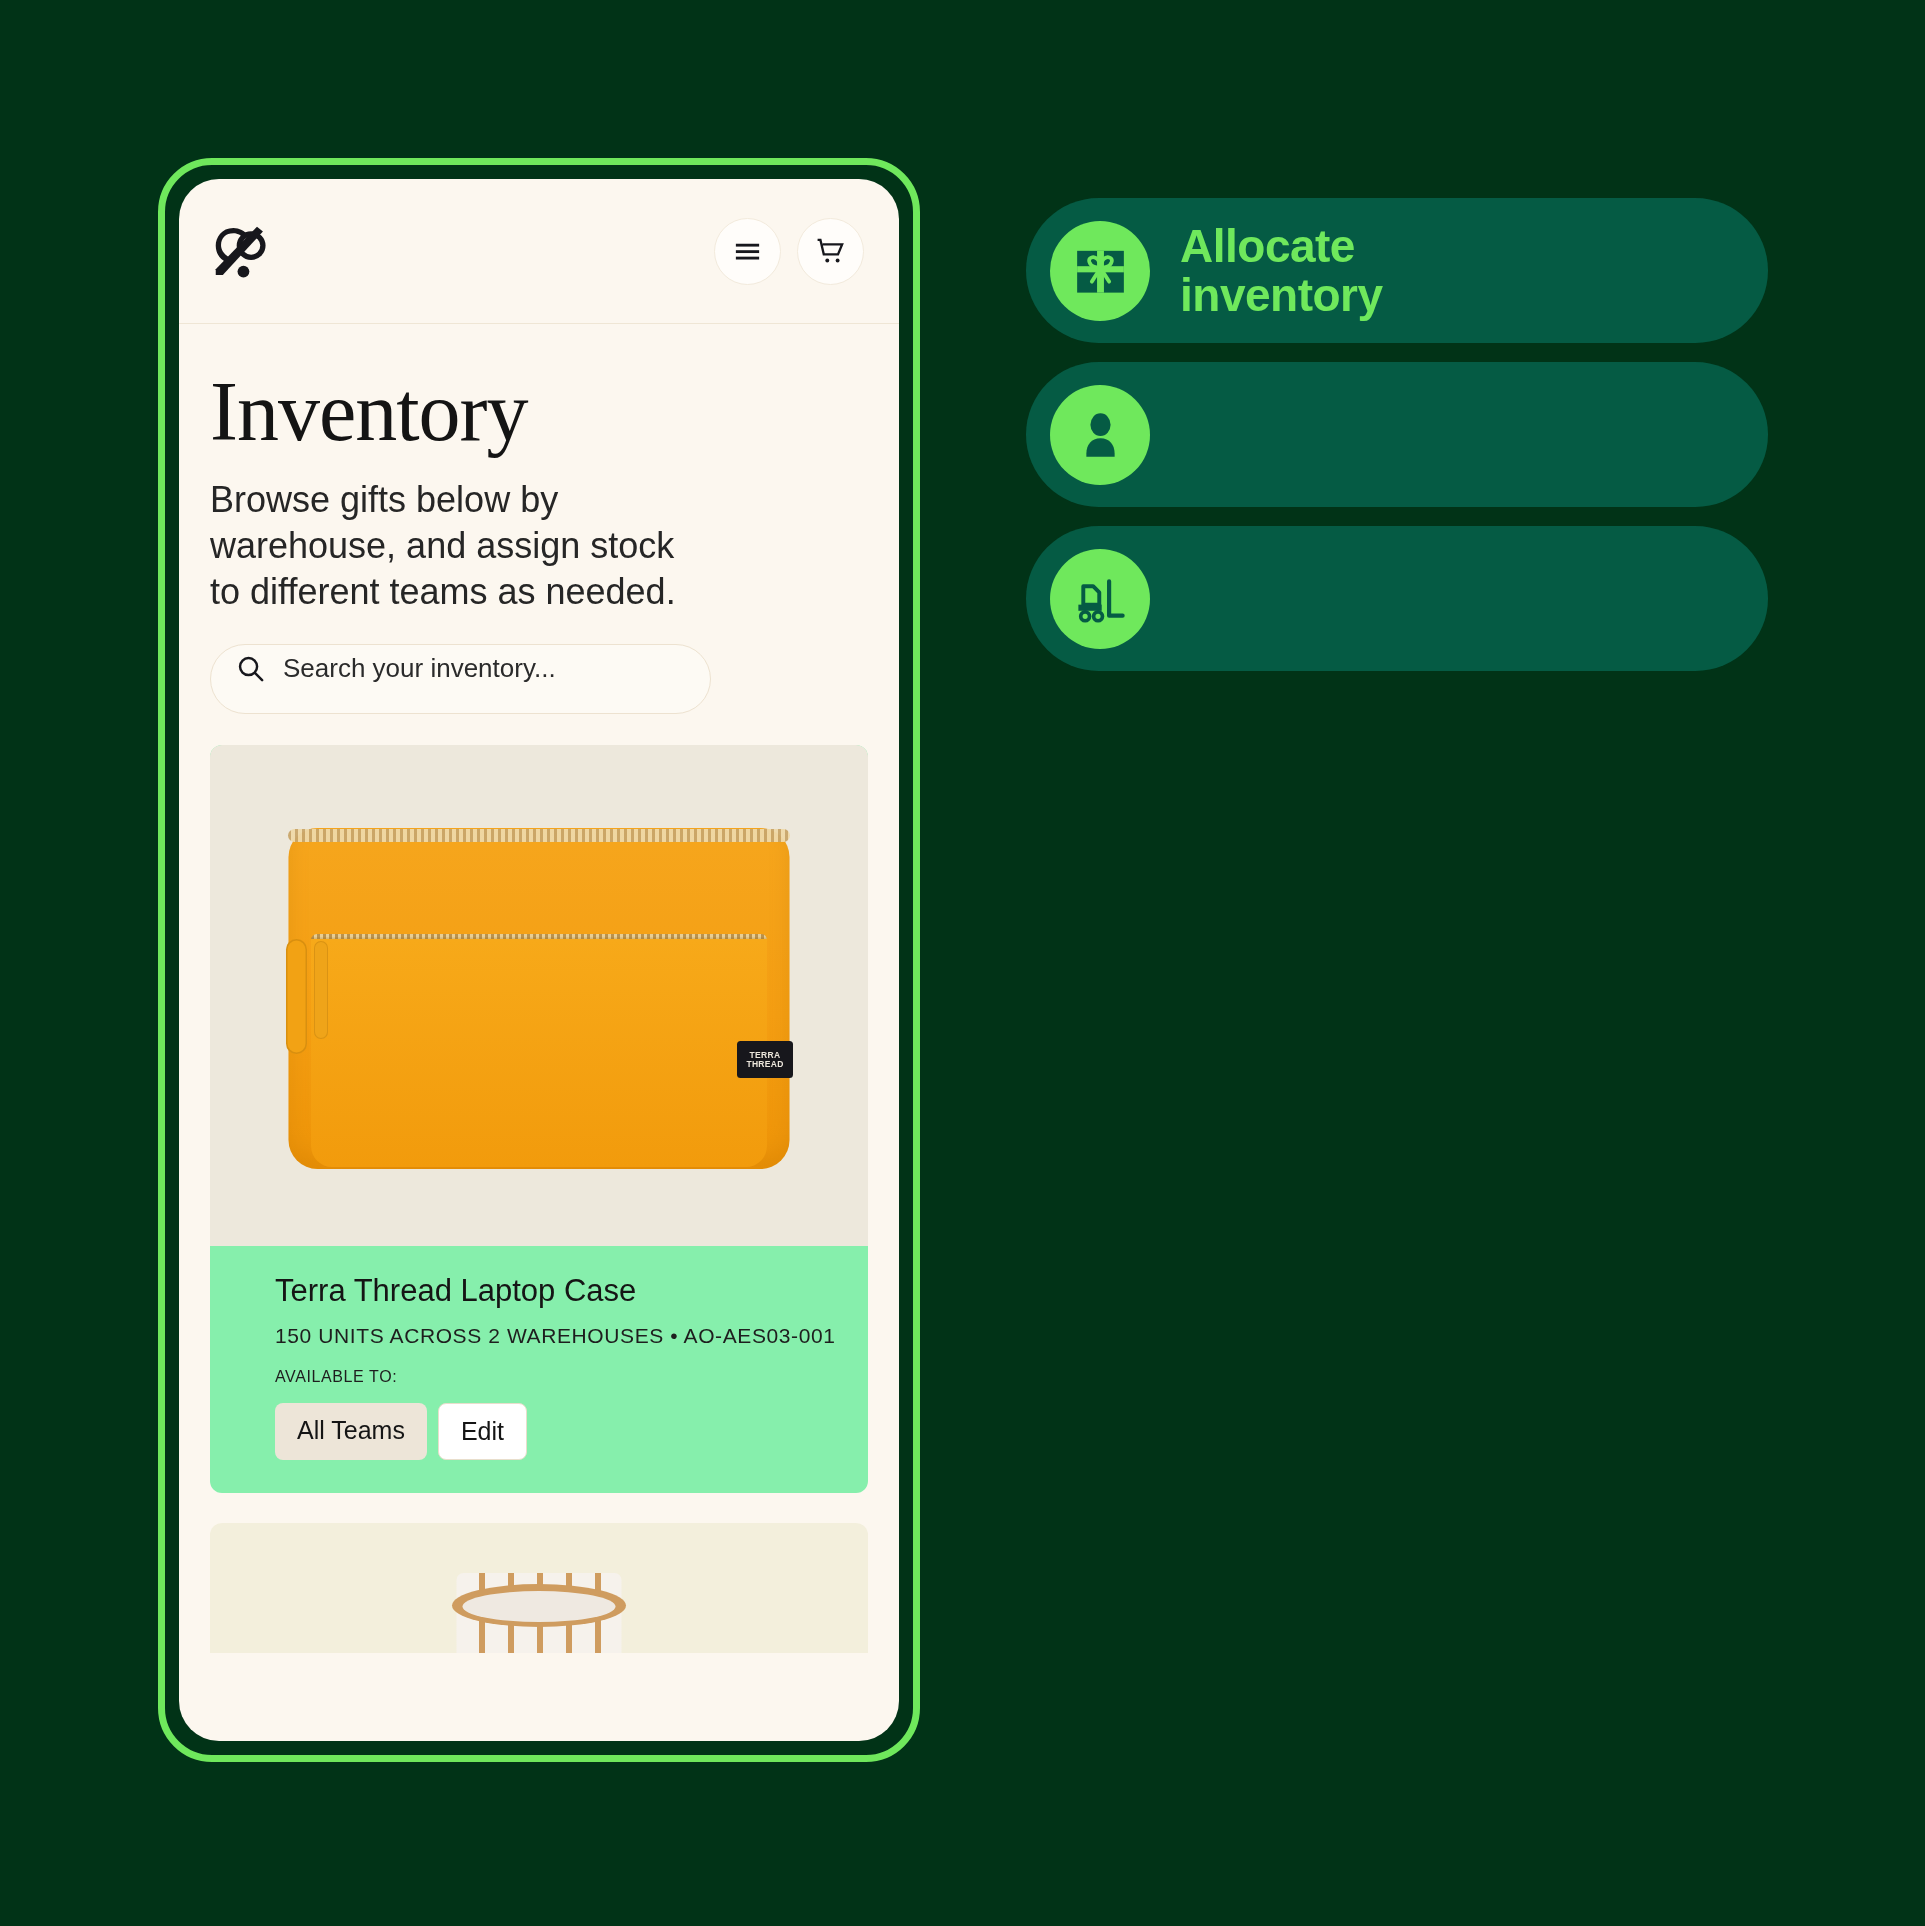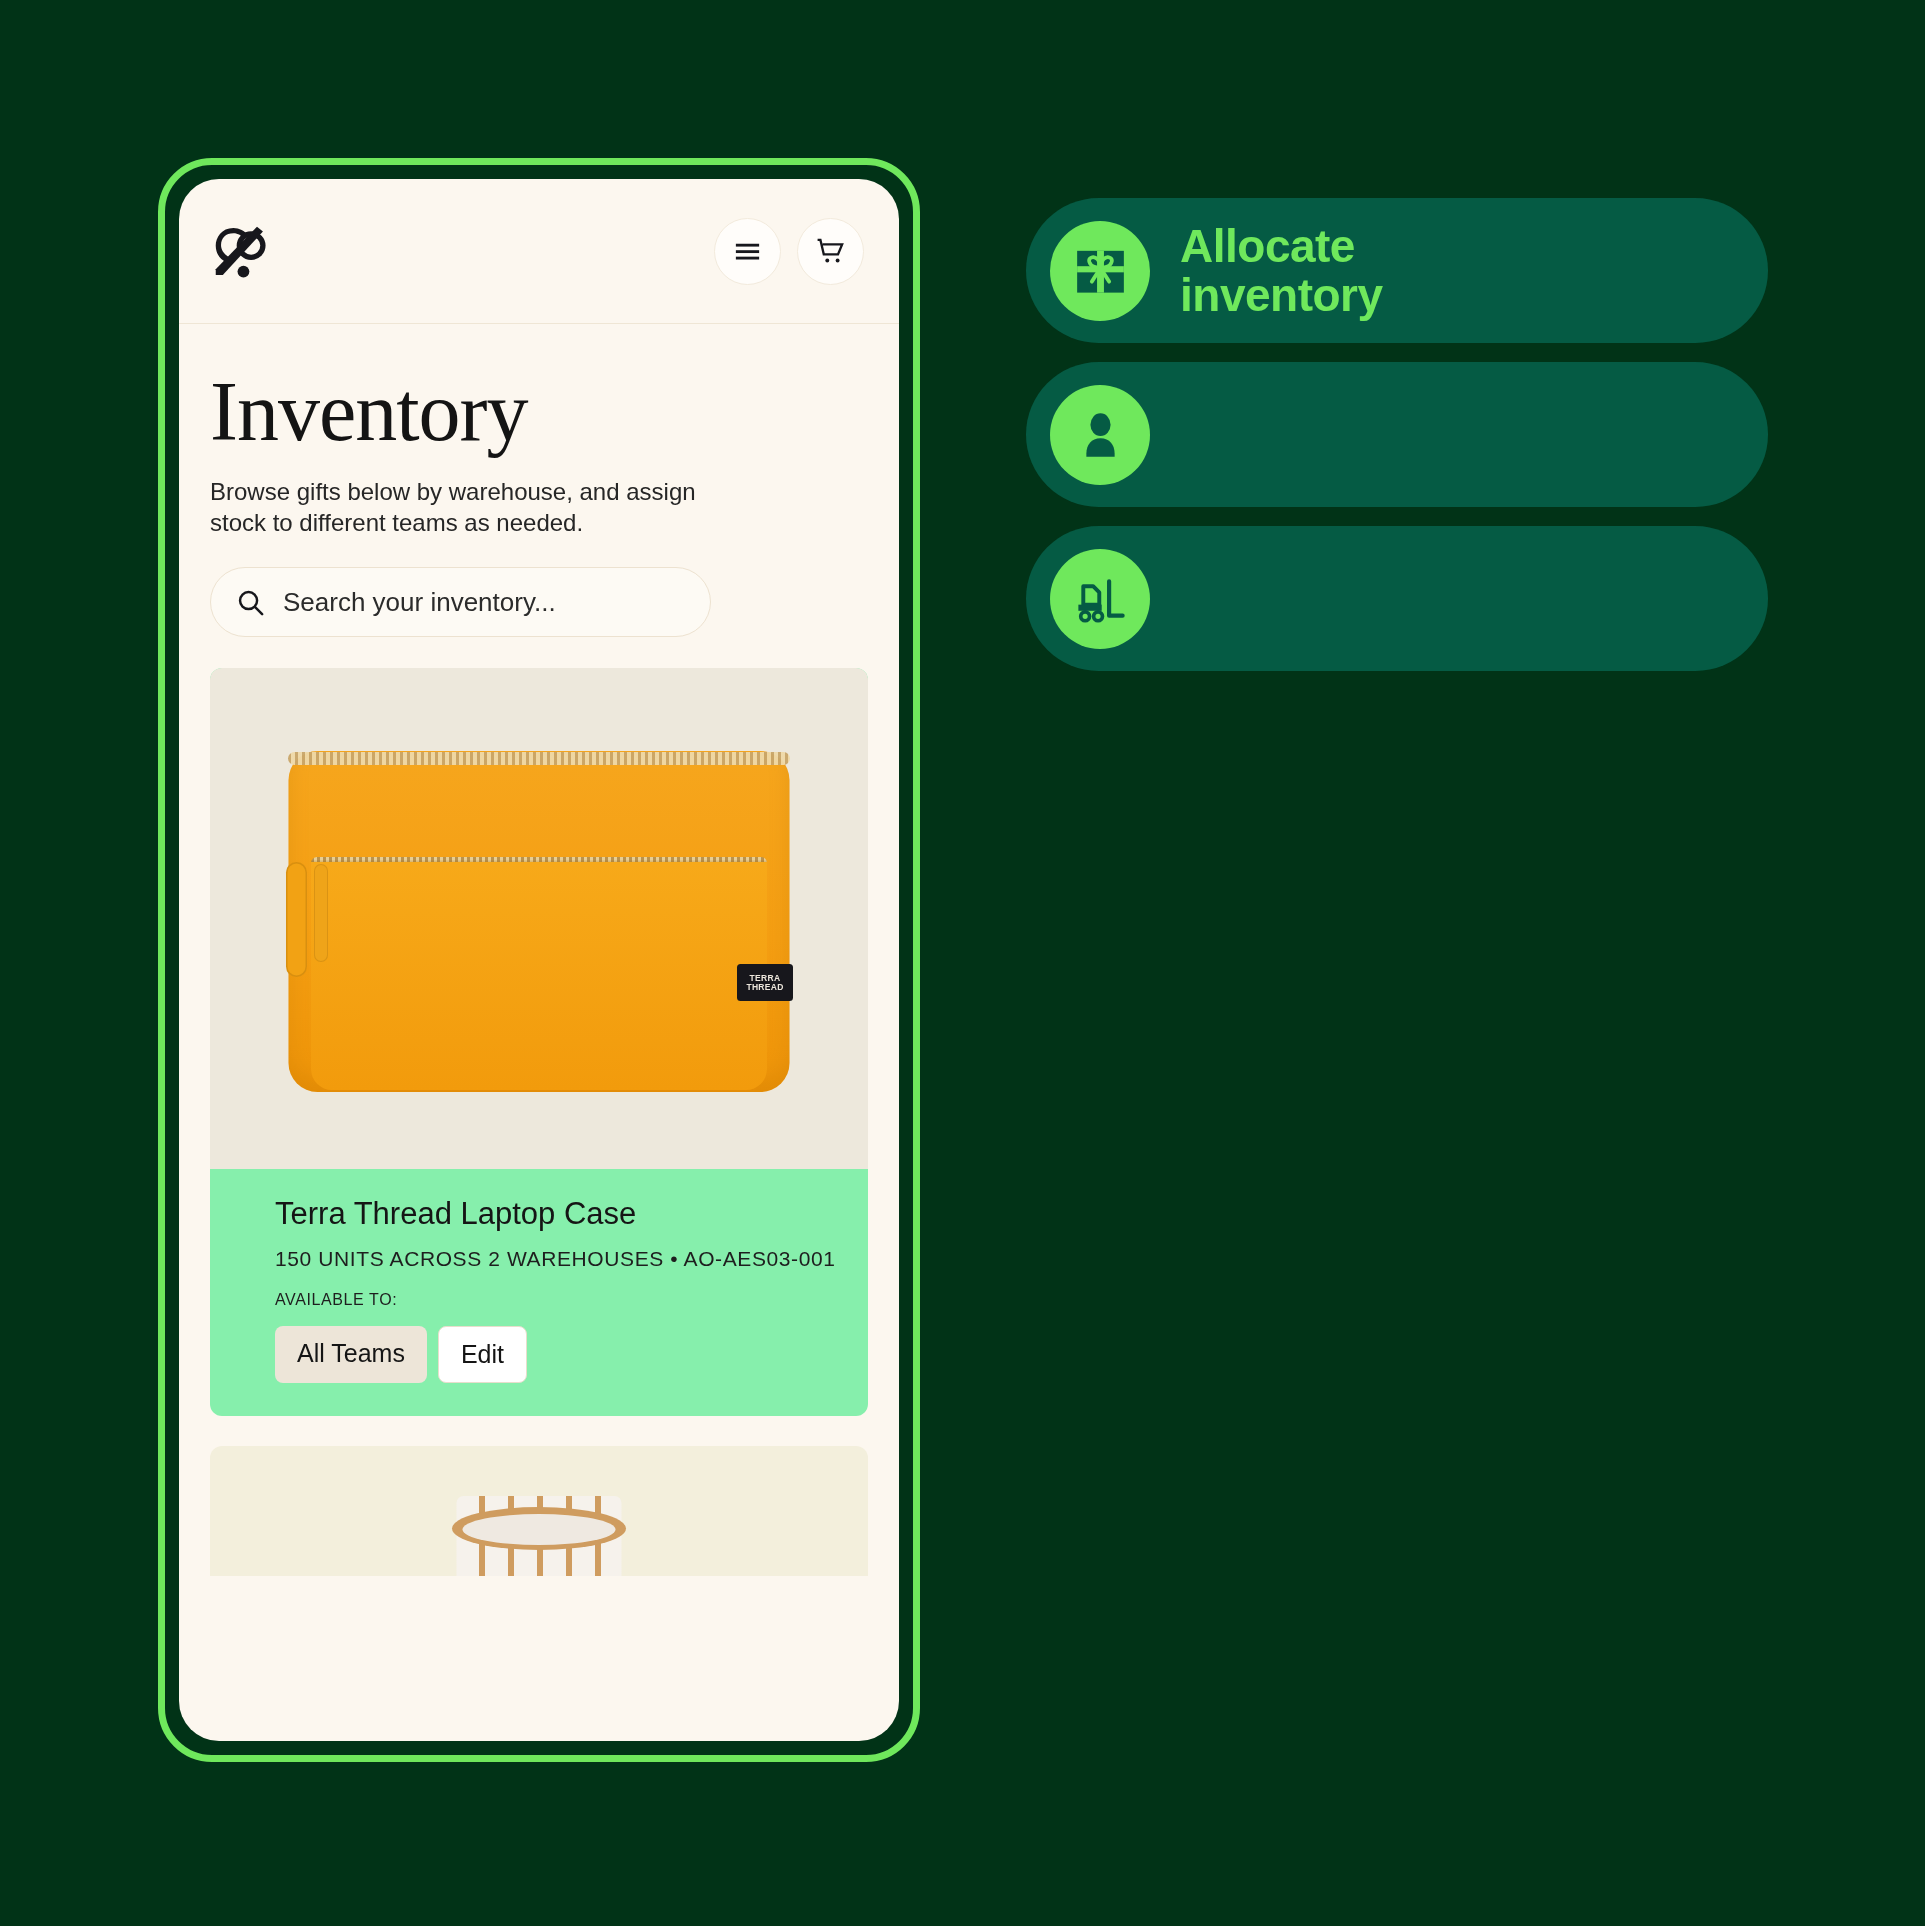--- a/index.html
+++ b/index.html
@@ -51,34 +51,34 @@
   
   #page-body{padding:0 31px;}
   #page-title{
     font-family:"Liberation Serif",serif;
     font-size:84px;line-height:1.0;
     letter-spacing:-1px;
     color:#141414;
     margin:46px 0 0 0;font-weight:400;
   }
   #page-subtitle{
-    font-size:24px;line-height:1.28;
+    font-size:36px;line-height:1.28;
     color:#262626;margin:23px 0 12px 0;
     max-width:501px;
   }
 
   
   #search-box{
     margin-top:29px;
     height:70px;width:501px;
     border:1.5px solid #EDE2D0;
     border-radius:35px;
     background:#FDFAF4;
-    display:flex;align-items:center;
-    padding:0 24px;box-sizing:border-box;gap:17px;
+    display:flex;align-items:flex-start;
+    padding:8px 24px;box-sizing:border-box;gap:17px;
   }
   #search-box svg{width:31px;height:31px;flex:none;}
   #search-placeholder{font-size:26px;color:#2B2B2B;}
 
   
   #product-card{
     margin:31px 31px 0 31px;
     background:#86efac;
     border-radius:12px;
     overflow:hidden;

